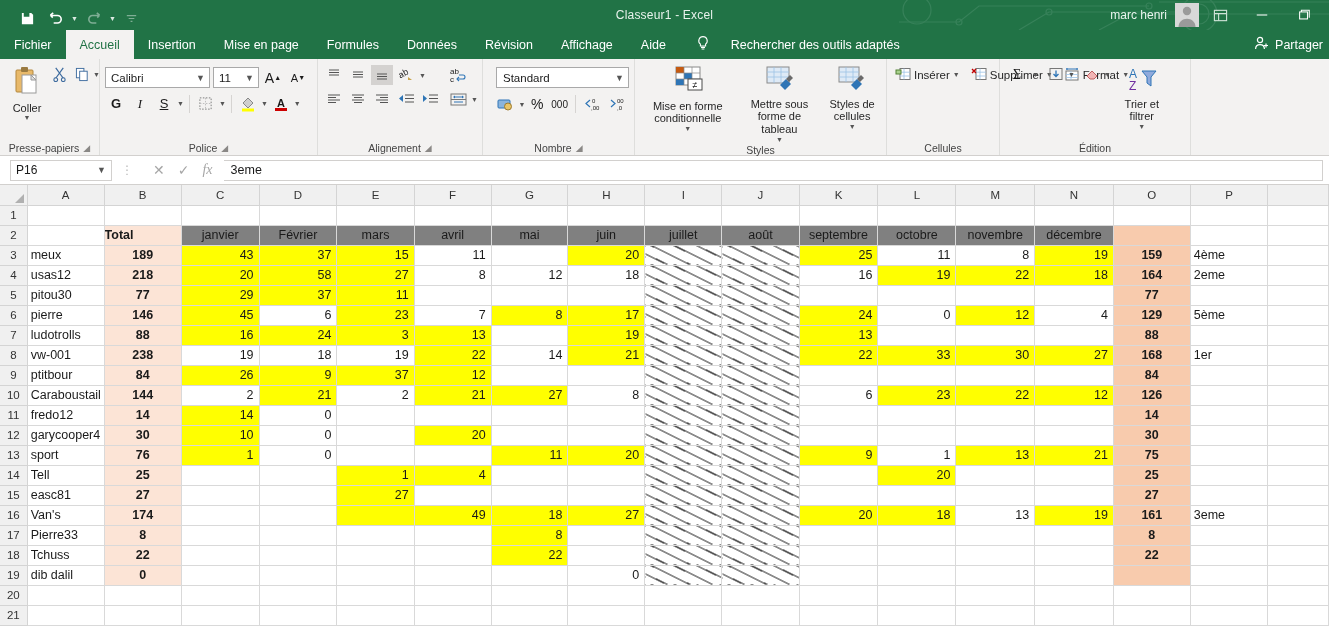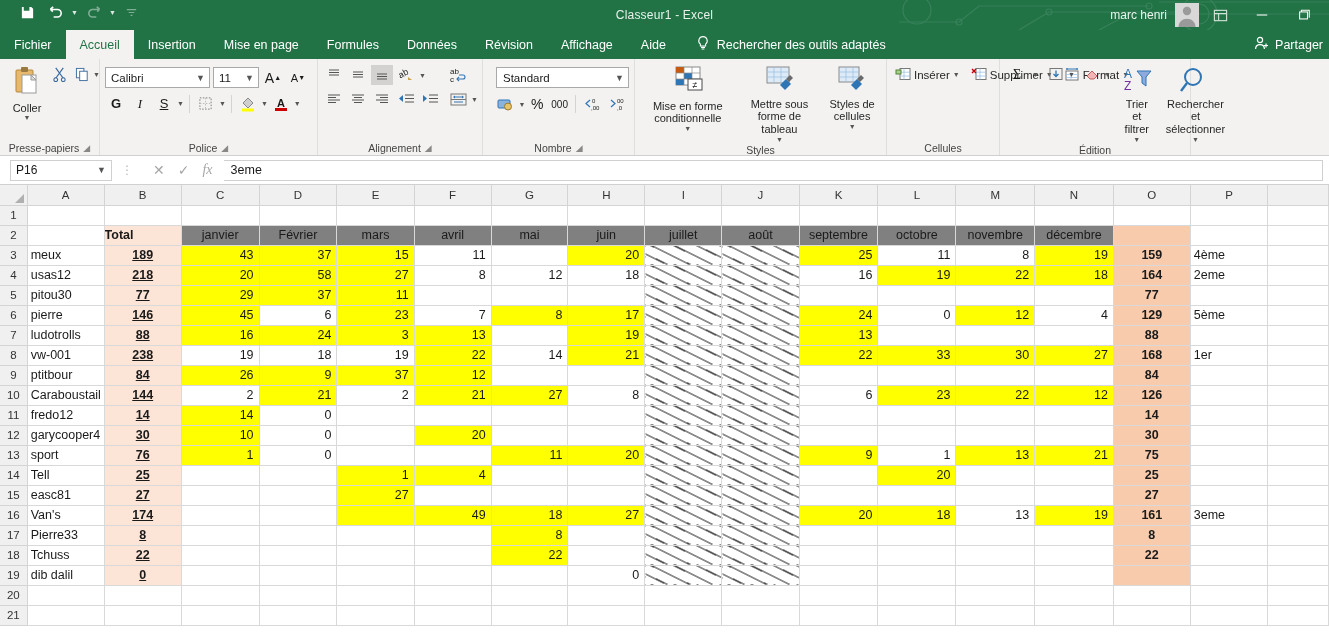--- a/index.html
+++ b/index.html
@@ -11,21 +11,21 @@
     font-family: "Liberation Sans", sans-serif;
     background: #ffffff;
   }
 
   
   .titlebar {
     position: relative;
     height: 30px;
     background: #217346;
     display: flex;
-    align-items: flex-start;
+    align-items: flex-end;
     overflow: hidden;
   }
   .titlebar-deco {
     position: absolute; right: 0; top: 0; height: 30px; width: 430px;
     opacity: .35; pointer-events: none;
   }
   .qat {
     display: flex; align-items: center; gap: 3px;
     padding-left: 14px; z-index: 2;
   }
@@ -66,21 +66,21 @@
     height: 29px; background: #217346;
     display: flex; align-items: stretch;
     position: relative;
   }
   .tab {
     padding: 0 14px; display: flex; align-items: center;
     color: #ffffff; font-size: 12.5px; white-space: nowrap;
   }
   .tab.active { background: #f3f2f1; color: #217346; }
   .tellme {
-    display: flex; align-items: center; gap: 7px;
+    display: flex; align-items: center; gap: 21px;
     padding-left: 16px; color: #ffffff; font-size: 12.5px;
   }
   .share {
     margin-left: auto; display: flex; align-items: center; gap: 5px;
     color: #ffffff; font-size: 12.5px; padding-right: 6px;
   }
 
   
   .ribbon {
     height: 97px; background: #f3f2f1;
@@ -209,21 +209,21 @@
     overflow: hidden; white-space: nowrap;
   }
   td.cell.num { text-align: right; padding-right: 5px; }
   td.cell.txt { text-align: left; padding-left: 3px; }
   .hl { background: #ffff00; }
   .peach { background: #f8cbad; }
   .totalhdr {
     background: #fce4d6; color: #c00000; font-weight: bold; text-align: left;
   }
   .totalcell {
-    background: #fce4d6; color: #c00000; font-weight: bold; text-align: center; text-decoration: underline;
+    background: #fce4d6; color: #c00000; font-weight: bold; text-align: center;
   }
   .monthhdr {
     background: #808080; color: #ffffff; text-align: center;
     font-size: 12.5px;
   }
   .grandtotal { background: #f8cbad; color: #000; font-weight: bold; text-align: center; }
   .hatch {
     position: relative;
     background-image: repeating-linear-gradient(
       26deg,
@@ -665,30 +665,20 @@
       </div>
       <div class="bigbtn" style="width:56px;">
         <span>
           <svg width="34" height="30" viewBox="0 0 34 30">
             <text x="4" y="13" font-size="12" fill="#2e75b6" font-family="Liberation Sans">A</text>
             <text x="4" y="25" font-size="12" fill="#7030a0" font-family="Liberation Sans">Z</text>
             <path d="M17 6 h14 l-5 6 v9 l-4 -3 v-6z" fill="#8faadc" stroke="#2e75b6"></path>
           </svg>
         </span>
         <span class="lbl">Trier et filtrer</span>
-        <span class="caret">▼</span>
-      </div>
-      <div class="bigbtn" style="width:74px;">
-        <span>
-          <svg width="34" height="30" viewBox="0 0 34 30">
-              <circle cx="15" cy="12" r="8" fill="none" stroke="#2e75b6" stroke-width="2"></circle>
-              <path d="M9 18 L3 26" stroke="#2e75b6" stroke-width="2.4"></path>
-            </svg>
-        </span>
-        <span class="lbl">Rechercher et sélectionner</span>
         <span class="caret">▼</span>
       </div>
     </div>
     <div class="rgroup-label">Édition</div>
   </div>
 
   <div style="flex:1;border-left:1px solid #dededc;"></div>
 </div>
 
 <div class="formulabar">

